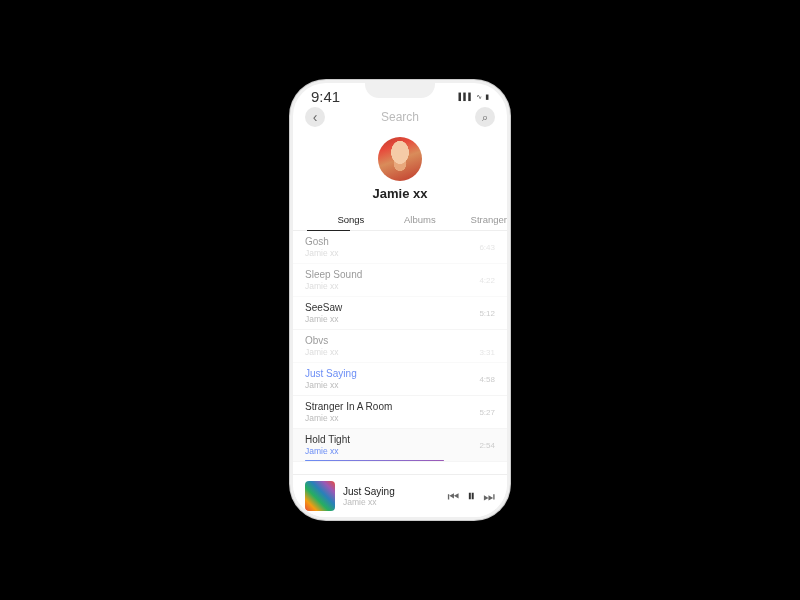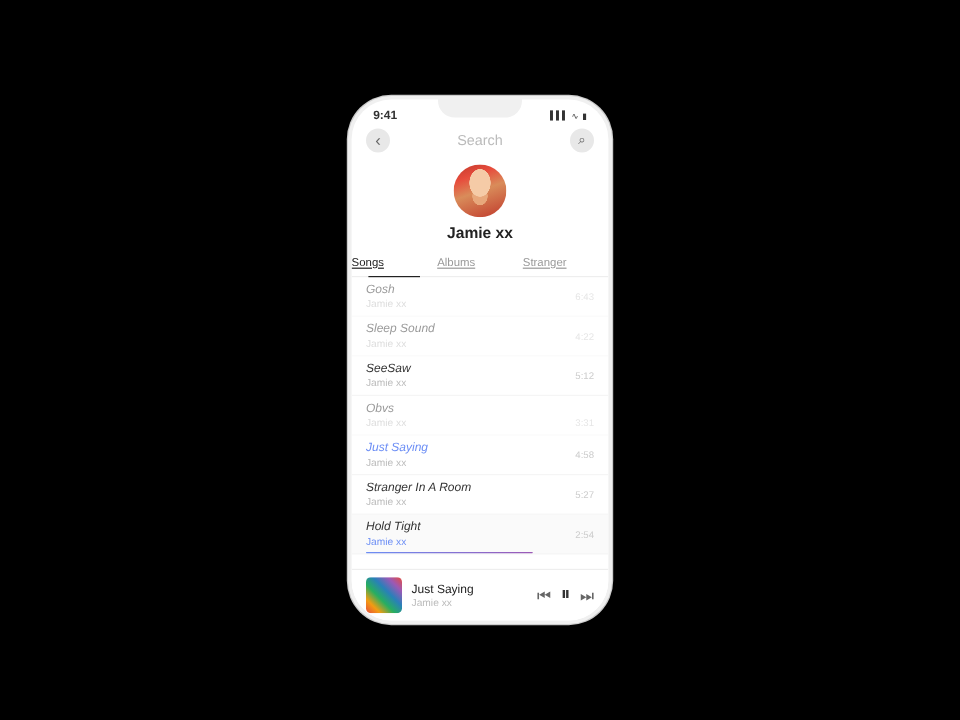--- a/index.html
+++ b/index.html
@@ -55,22 +55,22 @@
       display: flex;
       align-items: center;
       justify-content: space-between;
       padding: 0 18px;
       padding-top: 5px;
       flex-shrink: 0;
       z-index: 10;
     }
 
     .status-time {
-      font-size: 10px;
-      font-weight: 700;
+      font-size: 15px;
+      font-weight: 400;
       color: #333;
     }
 
     .status-icons {
       display: flex;
       align-items: center;
       gap: 3px;
     }
 
     .status-icons span {
@@ -168,27 +168,26 @@
 
     
     .tabs {
       display: flex;
       border-bottom: 1px solid #eee;
       flex-shrink: 0;
     }
 
     .tab {
       flex: 1;
-      text-align: left;
+      text-align: right;
       padding: 5px 0;
       font-size: 9.5px;
       color: #999;
       cursor: pointer;
       position: relative;
-      text-decoration: underline;
     }
 
     .tab.active {
       color: #222;
       font-weight: 500;
     }
 
     .tab.active::after {
       content: '';
       position: absolute;
@@ -222,21 +221,20 @@
     }
 
     .song-info {
       flex: 1;
     }
 
     .song-title {
       font-size: 10px;
       color: #333;
       font-weight: 400;
-      font-style: italic;
     }
 
     .song-title.highlight {
       color: #6c8ef5;
       font-weight: 500;
     }
 
     .song-artist {
       font-size: 8.5px;
       color: #bbb;

